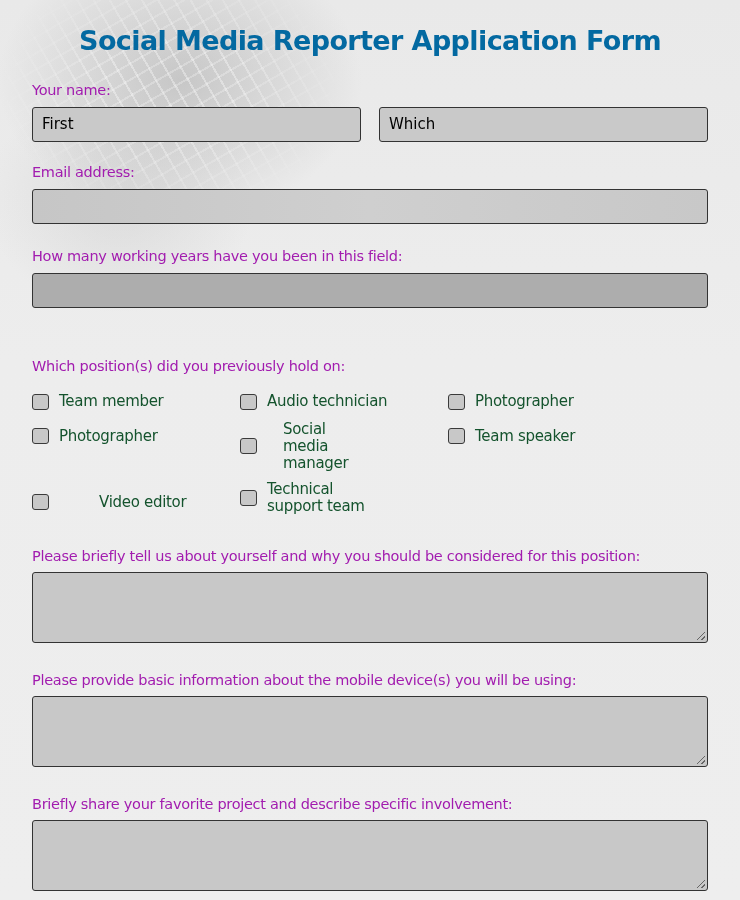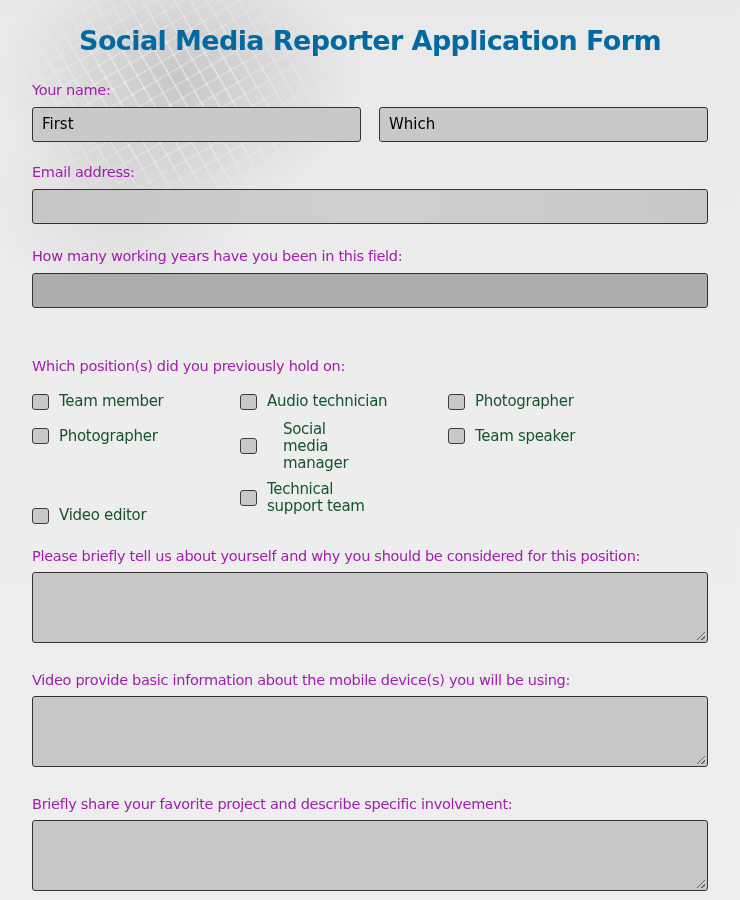--- a/index.html
+++ b/index.html
@@ -161,41 +161,41 @@
       </div>
       <div class="check r2" style="padding-right:110px;gap:16px;">
         <span class="box"></span>
         <span>Social media manager</span>
       </div>
 
       <div class="check r3" style="align-items:flex-start;padding-top:8px;">
         <span class="box"></span>
         <span>Team speaker</span>
       </div>
-      <div class="check r3" style="align-items:flex-end;padding-top:8px;">
+      <div class="check r3" style="align-items:center;padding-top:8px;gap:40px;">
         <span class="box"></span>
         <span>Video editor</span>
       </div>
       <div class="check r3" style="padding-right:60px;">
         <span class="box"></span>
         <span>Technical support team</span>
       </div>
     </div>
   </div>
 
   <div class="g-ta">
     <label class="label">Please briefly tell us about yourself and why you should be considered for this position:</label>
     <div class="textarea">
       <span></span>
       <span class="grip"></span>
     </div>
   </div>
 
   <div class="g-ta">
-    <label class="label">Video provide basic information about the mobile device(s) you will be using:</label>
+    <label class="label">Please provide basic information about the mobile device(s) you will be using:</label>
     <div class="textarea">
       <span></span>
       <span class="grip"></span>
     </div>
   </div>
 
   <div class="g-ta">
     <label class="label">Briefly share your favorite project and describe specific involvement:</label>
     <div class="textarea">
       <span></span>

